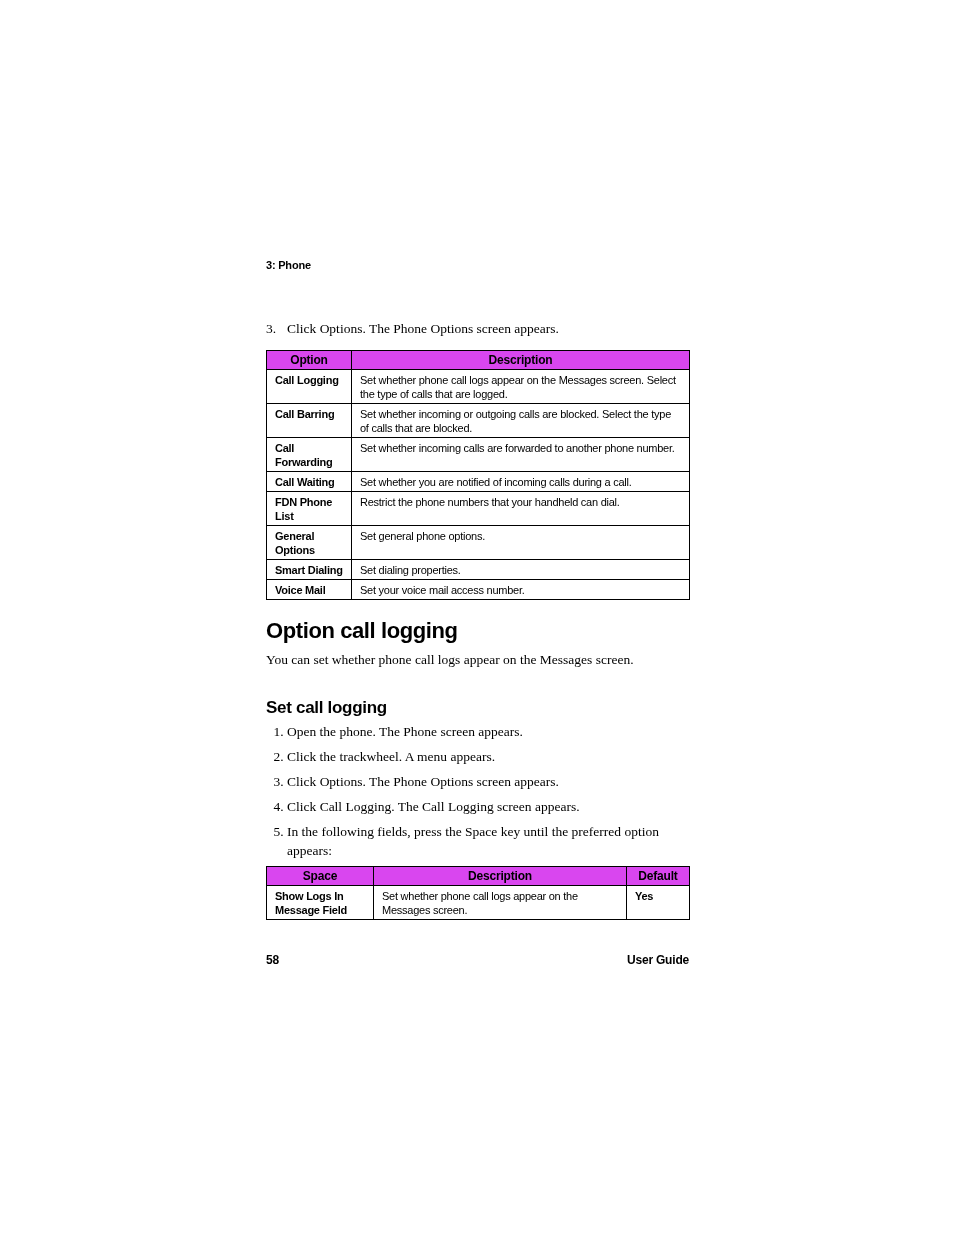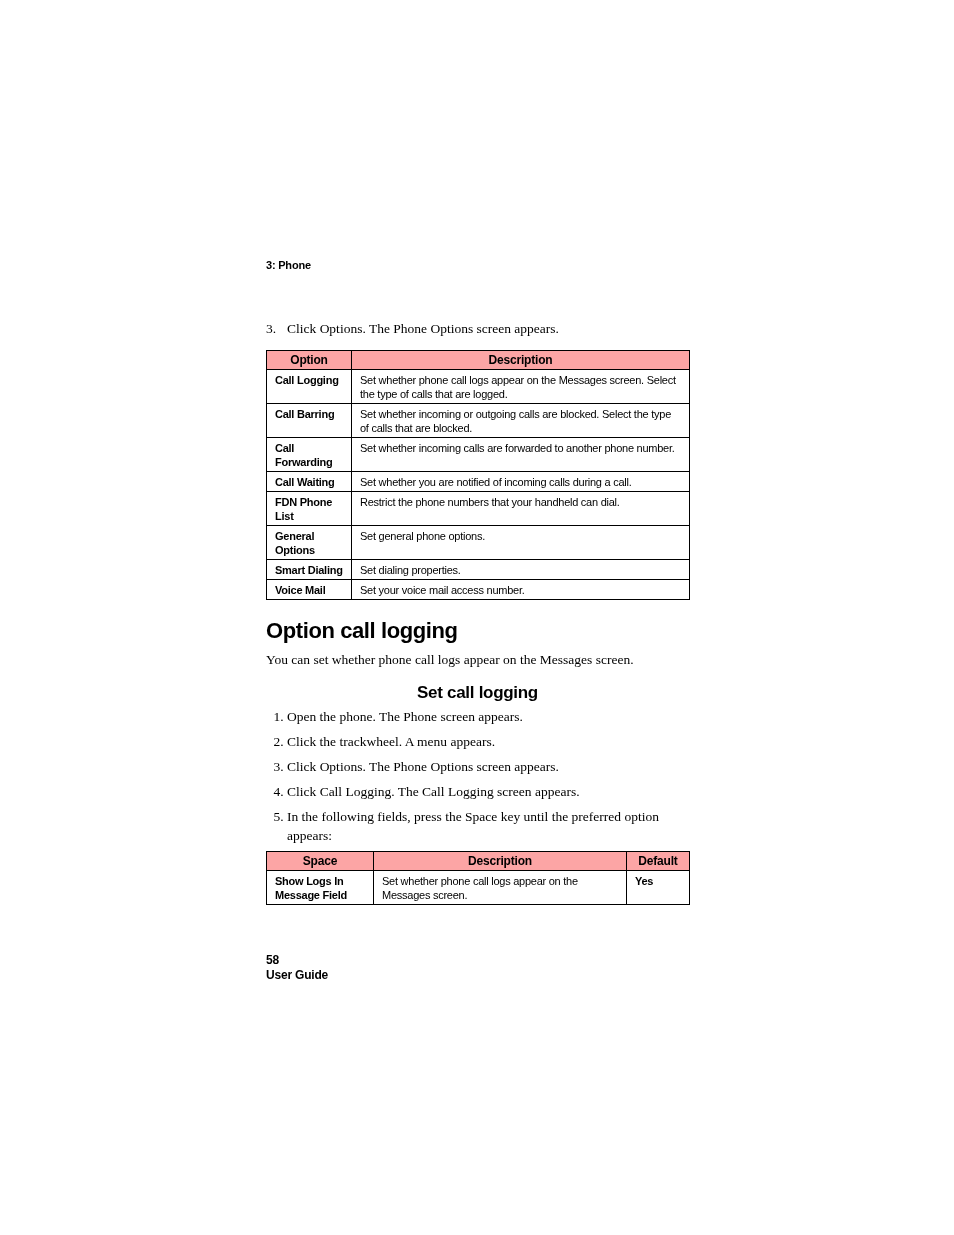--- a/index.html
+++ b/index.html
@@ -28,21 +28,21 @@
 
   table {
     border-collapse: collapse;
     width: 423px;
     font-family: "Liberation Sans", sans-serif;
     table-layout: fixed;
   }
   table { border: 1.5px solid #000; }
   th, td { border: 1px solid #000; vertical-align: top; }
   th {
-    background: #fca5a5;
+    background: #d946ef;
     font-size: 12px; line-height: 14px; font-weight: bold;
     text-align: center; vertical-align: middle;
     padding: 2px 2px;
     letter-spacing: -0.2px;
   }
   td {
     font-size: 11px; line-height: 14px;
     padding: 3px 8px 2px 8px;
     letter-spacing: -0.25px;
   }
@@ -53,45 +53,43 @@
   .tbl-options col.c-desc { width: 338px; }
 
   .section-title {
     margin-top: 18px;
     font-family: "Liberation Sans", sans-serif;
     font-weight: bold; font-size: 22px; line-height: 26px;
     letter-spacing: -0.4px;
   }
   .section-intro { margin-top: 6px; font-size: 13.5px; line-height: 19px; }
   .sub-title {
-    margin-top: 13px;
+    margin-top: 28px;
     font-family: "Liberation Sans", sans-serif;
     font-weight: bold; font-size: 17px; line-height: 21px;
     letter-spacing: -0.3px;
-    text-align: center;
   }
   ol.steps { margin-top: 4px; padding-left: 21px; list-style: decimal; }
   ol.steps li {
     font-size: 13.5px; line-height: 19px;
     margin-bottom: 6px;
     padding-left: 0px;
   }
 
   .tbl-fields { margin-top: 5px; }
   .tbl-fields col.c-field { width: 107px; }
   .tbl-fields col.c-desc { width: 253px; }
   .tbl-fields col.c-def { width: 63px; }
 
   .footer {
     position: absolute; left: 266px; top: 953px; width: 423px;
     display: flex; justify-content: space-between;
     font-family: "Liberation Sans", sans-serif;
     font-weight: bold; font-size: 12px; line-height: 15px;
     letter-spacing: -0.2px;
-    flex-direction: column;
   }
 </style>
 </head>
 <body>
 
 <div class="page">
   <div class="content">
 
     <div class="running-head">3: Phone</div>
 

